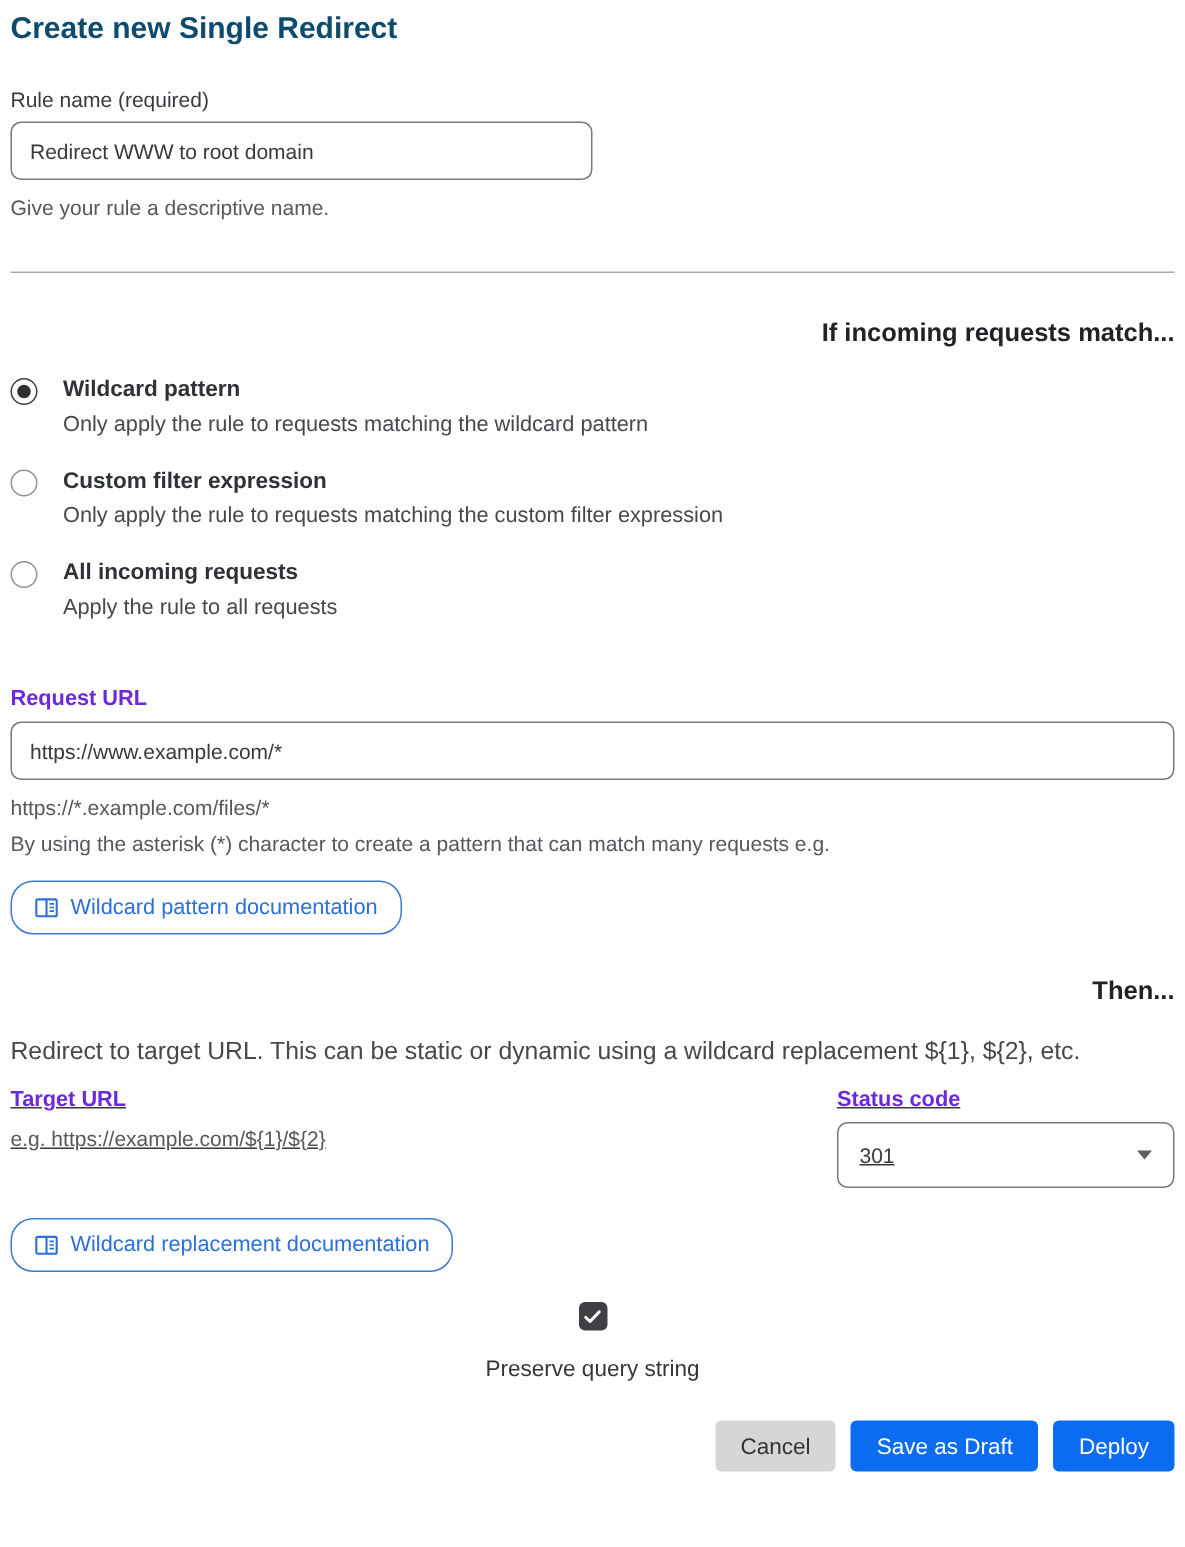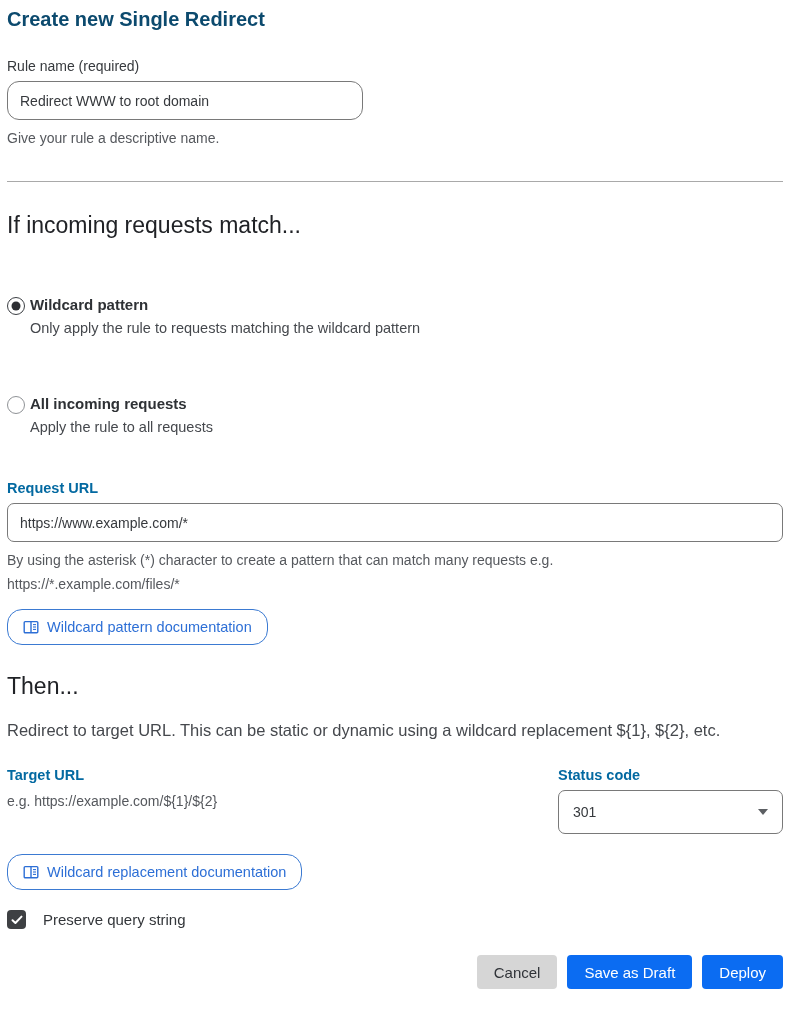--- a/index.html
+++ b/index.html
@@ -12,59 +12,60 @@
   .container { padding: 6px 7px 10px 7px; }
 
   h1.page-title {
     font-size: 20px;
     line-height: 27px;
     font-weight: 700;
     color: #0c4a6e;
   }
 
   .field-label { margin-top: 25px; font-size: 14px; color: #36393d; }
-  .field-label.strong { font-weight: 700; font-size: 14.5px; color: #0369a1; }
+  .field-label.strong { font-weight: 700; font-size: 14.5px; color: #6d28d9; }
 
   input.text-input {
     display: block;
     margin-top: 7px;
     height: 39px;
     padding: 0 12px;
     font-family: inherit;
     font-size: 14px;
     color: #36393d;
     border: 1px solid #797979;
     border-radius: 7px;
     outline: none;
     background: #fff;
     width: 100%;
   }
-  input.rule-name { width: 356px; border-radius: 12px; }
+  input.rule-name { width: 388px; }
 
   .helper { margin-top: 6px; font-size: 14px; line-height: 24px; color: #55585d; }
 
   hr.divider {
     margin-top: 31px;
     border: none;
     border-top: 1px solid #a9a9a9;
   }
 
   h2.section-heading {
     margin-top: 30px;
-    font-size: 23px;
-    font-weight: 400;
+    font-size: 17px;
+    font-weight: 700;
     color: #202226;
+    text-align: right;
   }
 
   
   .radio-option {
     display: grid;
     grid-template-columns: 18px 1fr;
-    column-gap: 5px;
-    margin-top: 56px;
+    column-gap: 17px;
+    margin-top: 18px;
     cursor: pointer;
   }
   .radio-option:first-of-type { margin-top: 44px; }
   .radio-circle {
     width: 18px; height: 18px;
     margin-top: 2px;
     border: 1.5px solid #8f9296;
     border-radius: 50%;
     background: #fff;
     position: relative;
@@ -95,21 +96,21 @@
     background: #fff;
     color: #2d6fd6;
     font-family: inherit;
     font-size: 14.5px;
     cursor: pointer;
   }
   .doc-pill svg { display: block; }
 
   .then-desc { margin-top: 19px; font-size: 16.5px; color: #45484d; line-height: 22px; }
 
-  .target-row { margin-top: 26px; display: flex; }
+  .target-row { margin-top: 13px; display: flex; text-decoration: underline; }
   .target-col { width: 543px; }
   .status-col { margin-left: auto; width: 225px; }
   .target-row .field-label { margin-top: 0; }
 
   .select-box {
     margin-top: 7px;
     height: 44px;
     border: 1px solid #797979;
     border-radius: 7px;
     background: #fff;
@@ -128,20 +129,21 @@
     border-top: 6px solid #5c5f63;
   }
 
   
   .checkbox-row {
     margin-top: 20px;
     display: flex;
     align-items: center;
     gap: 17px;
     cursor: pointer;
+    flex-direction: column;
   }
   .checkbox-box {
     width: 19px; height: 19px;
     border-radius: 4px;
     background: #3e4043;
     display: flex; align-items: center; justify-content: center;
   }
   .checkbox-label { font-size: 15px; color: #33363a; }
 
   
@@ -179,34 +181,41 @@
   <h2 class="section-heading">If incoming requests match...</h2>
 
   <div class="radio-option selected">
     <span class="radio-circle"></span>
     <span>
       <div class="radio-title">Wildcard pattern</div>
       <div class="radio-desc">Only apply the rule to requests matching the wildcard pattern</div>
     </span>
   </div>
 
+  <div class="radio-option">
+    <span class="radio-circle"></span>
+    <span>
+      <div class="radio-title">Custom filter expression</div>
+      <div class="radio-desc">Only apply the rule to requests matching the custom filter expression</div>
+    </span>
+  </div>
 
   <div class="radio-option">
     <span class="radio-circle"></span>
     <span>
       <div class="radio-title">All incoming requests</div>
       <div class="radio-desc">Apply the rule to all requests</div>
     </span>
   </div>
 
   <div class="field-label strong" style="margin-top:43px;">Request URL</div>
   <input class="text-input" type="text" value="https://www.example.com/*" style="">
   <div class="helper">
+    <div>https://*.example.com/files/*</div>
     <div>By using the asterisk (*) character to create a pattern that can match many requests e.g.</div>
-    <div>https://*.example.com/files/*</div>
   </div>
 
   <button class="doc-pill">
     <svg width="16" height="15" viewBox="0 0 16 15" fill="none" stroke="#2d6fd6" stroke-width="1.4">
       <rect x="1.2" y="1.6" width="13.6" height="11.2" rx="1"></rect>
       <line x1="8" y1="1.6" x2="8" y2="12.8"></line>
       <line x1="10" y1="4.6" x2="13" y2="4.6" stroke-width="1.1"></line>
       <line x1="10" y1="7" x2="13" y2="7" stroke-width="1.1"></line>
       <line x1="10" y1="9.4" x2="13" y2="9.4" stroke-width="1.1"></line>
     </svg>

